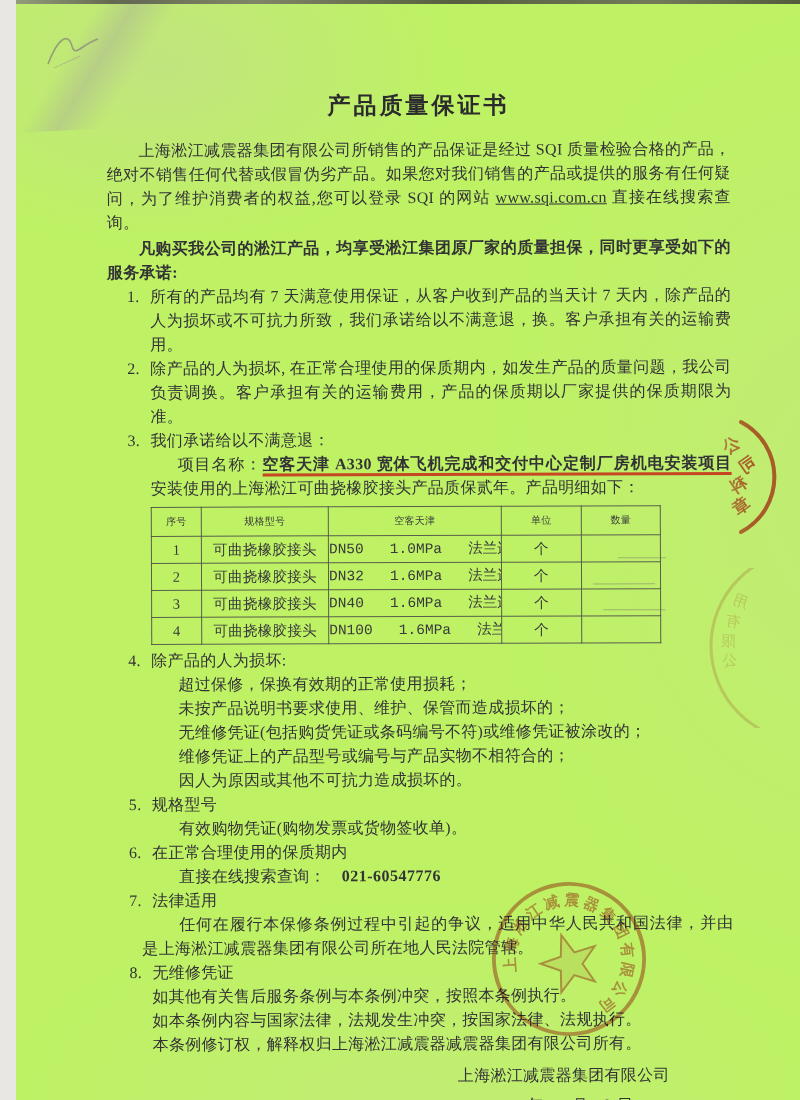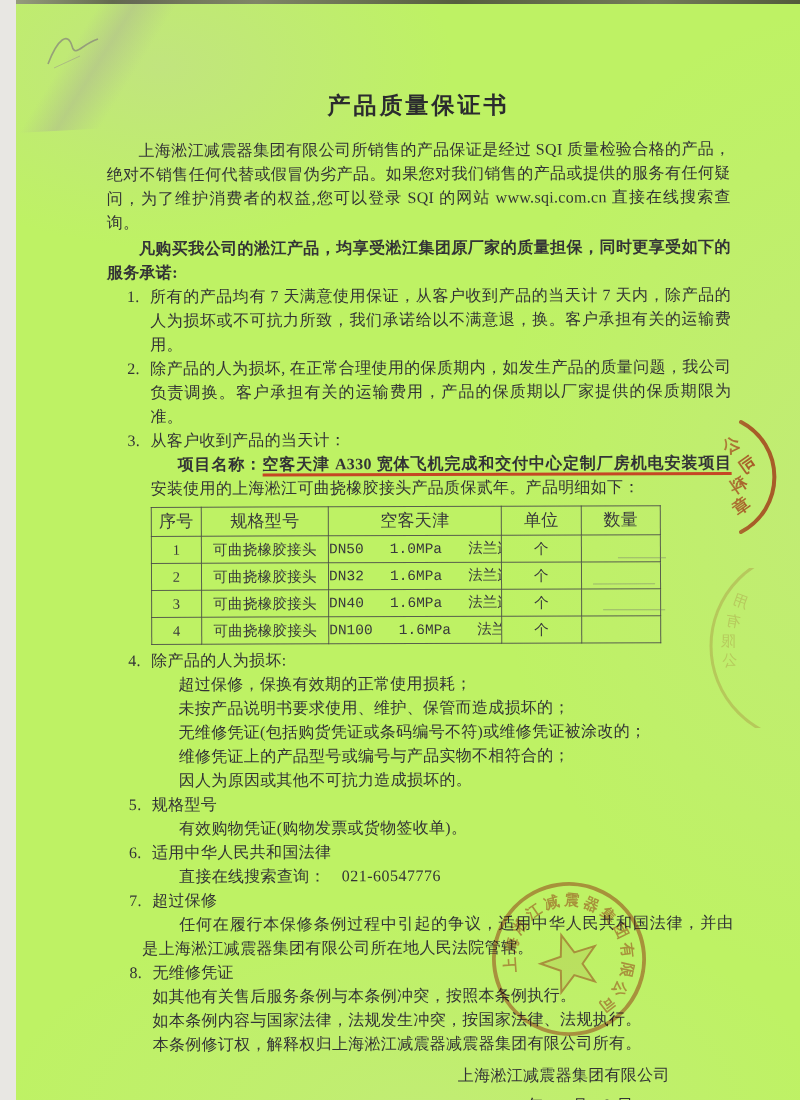--- a/index.html
+++ b/index.html
@@ -14,39 +14,39 @@
     radial-gradient(500px 700px at 103% 45%, rgba(208,204,194,0.18), rgba(208,204,194,0) 70%),
     radial-gradient(600px 300px at 50% 101%, rgba(210,207,198,0.16), rgba(210,207,198,0) 70%);}
   .crease{position:absolute;left:-25px;top:-12px;width:240px;height:140px;transform:rotate(-3deg);
     background:linear-gradient(125deg, rgba(190,188,180,0) 36%, rgba(168,165,155,0.38) 47%, rgba(230,228,222,0) 60%);}
   .scribble{position:absolute;left:26px;top:24px;}
   
   .doc{position:absolute;left:90px;top:0;width:624px;font-size:16px;line-height:24px;
        letter-spacing:.3px;transform:rotate(-0.2deg);transform-origin:50% 0;}
   .title{margin:90px 0 0;text-align:center;font-size:23px;line-height:32px;letter-spacing:3px;font-weight:bold;color:#2b2b2e;}
   .p1{margin-top:16px;text-indent:32px;text-align:justify;}
-  .p1 .url{}
+  .p1 .url{text-decoration:underline;}
   .p2{margin-top:2px;font-weight:bold;text-indent:32px;text-align:justify;}
   .item{position:relative;padding-left:43px;text-align:justify;}
   .item .num{position:absolute;left:20px;top:0;}
   .sub{margin-left:70px;}
   .proj{margin-left:43px;text-indent:27px;font-weight:normal;text-align:justify;}
-  .proj .plabel{font-weight:bold;}
+  .proj .plabel{font-weight:normal;}
   .proj .pname{font-weight:bold;border-bottom:3px solid rgba(198,47,26,0.88);padding-bottom:1px;}
   .law{margin-left:33px;text-indent:37px;text-align:justify;}
   .i8{margin-left:43px;}
-  .phone{font-weight:normal;margin-left:16px;letter-spacing:.5px;}
+  .phone{font-weight:bold;margin-left:16px;letter-spacing:.5px;}
   .sign{text-align:right;padding-right:64px;margin-top:8px;}
   .date{text-align:right;padding-right:100px;margin-top:6px;letter-spacing:1px;}
   
   .tblwrap{position:relative;margin:6px 0 4px 43px;width:509px;}
   table.prod{border-collapse:collapse;width:509px;table-layout:fixed;color:#39393c;}
   table.prod th,table.prod td{border:1px solid rgba(70,70,72,0.85);text-align:center;
     font-weight:normal;padding:0;overflow:hidden;}
-  table.prod th{height:28px;font-size:17px;}
+  table.prod th{height:28px;font-size:10px;}
   table.prod td{height:26px;font-size:14.5px;}
   td.spec{font-family:"Liberation Mono","DejaVu Sans Mono",monospace;font-size:13.5px;white-space:pre;letter-spacing:0;}
   .dash{position:absolute;height:1px;background:rgba(110,110,110,0.45);}
   
   .stamp{position:absolute;pointer-events:none;mix-blend-mode:multiply;}
   .seal-main{left:462px;top:868px;opacity:.55;transform:rotate(-18deg);}
   .seal-bleed{left:630px;top:408px;opacity:.85;
     -webkit-mask-image:linear-gradient(90deg,transparent 2%,rgba(0,0,0,.45) 30%,#000 70%);
     mask-image:linear-gradient(90deg,transparent 2%,rgba(0,0,0,.45) 30%,#000 70%);}
   .seal-faint{left:685px;top:568px;width:72px;height:160px;overflow:hidden;opacity:.55;}
@@ -79,21 +79,21 @@
       <span>所有的产品均有 7 天满意使用保证，从客户收到产品的当天计 7 天内，除产品的人为损坏或不可抗力所致，我们承诺给以不满意退，换。客户承担有关的运输费用。</span>
     </div>
 
     <div class="item">
       <span class="num">2.</span>
       <span>除产品的人为损坏, 在正常合理使用的保质期内，如发生产品的质量问题，我公司负责调换。客户承担有关的运输费用，产品的保质期以厂家提供的保质期限为准。</span>
     </div>
 
     <div class="item">
       <span class="num">3.</span>
-      <span>从客户收到产品的当天计：</span>
+      <span>我们承诺给以不满意退：</span>
     </div>
     <div class="proj"><span class="plabel">项目名称：</span><span class="pname">空客天津 A330 宽体飞机完成和交付中心定制厂房机电安装项目</span><span> 安装使用的上海淞江可曲挠橡胶接头产品质保贰年。产品明细如下：</span></div>
 
     <div class="tblwrap">
       <table class="prod">
         <colgroup>
             <col style="width:50px">
             <col style="width:127px">
             <col style="width:173px">
             <col style="width:80px">
@@ -153,27 +153,27 @@
     <div class="sub">因人为原因或其他不可抗力造成损坏的。</div>
 
     <div class="item">
       <span class="num">5.</span>
       <span>规格型号</span>
     </div>
     <div class="sub">有效购物凭证(购物发票或货物签收单)。</div>
 
     <div class="item">
       <span class="num">6.</span>
-      <span>适用中华人民共和国法律</span>
+      <span>在正常合理使用的保质期内</span>
     </div>
     <div class="sub"><span>直接在线搜索查询：</span><span class="phone">021-60547776</span></div>
 
     <div class="item">
       <span class="num">7.</span>
-      <span>超过保修</span>
+      <span>法律适用</span>
     </div>
     <div class="law">任何在履行本保修条例过程中引起的争议，适用中华人民共和国法律，并由是上海淞江减震器集团有限公司所在地人民法院管辖。</div>
 
     <div class="item">
       <span class="num">8.</span>
       <span>无维修凭证</span>
     </div>
     <div class="i8">如其他有关售后服务条例与本条例冲突，按照本条例执行。</div>
     <div class="i8">如本条例内容与国家法律，法规发生冲突，按国家法律、法规执行。</div>
     <div class="i8">本条例修订权，解释权归上海淞江减震器减震器集团有限公司所有。</div>

